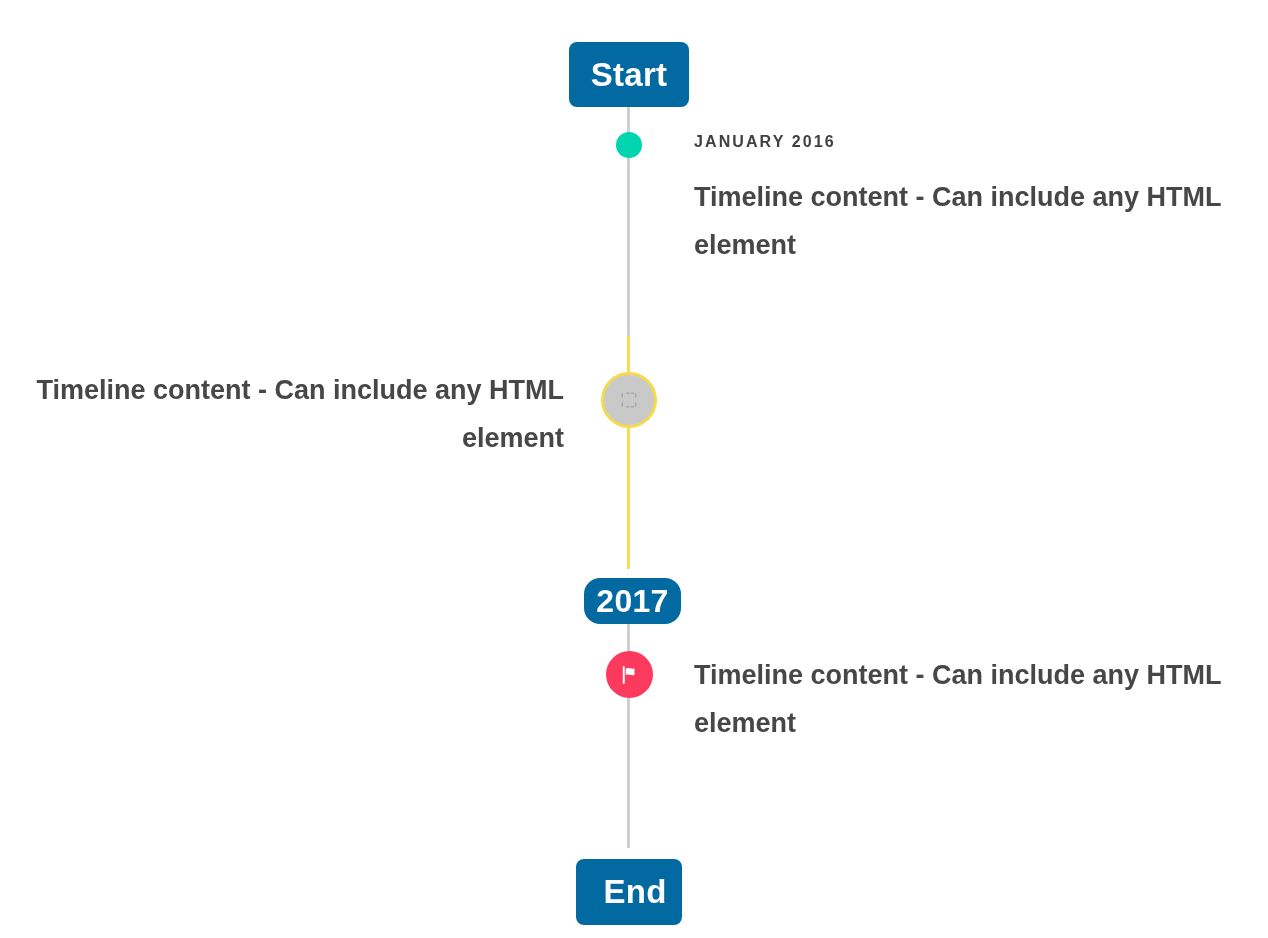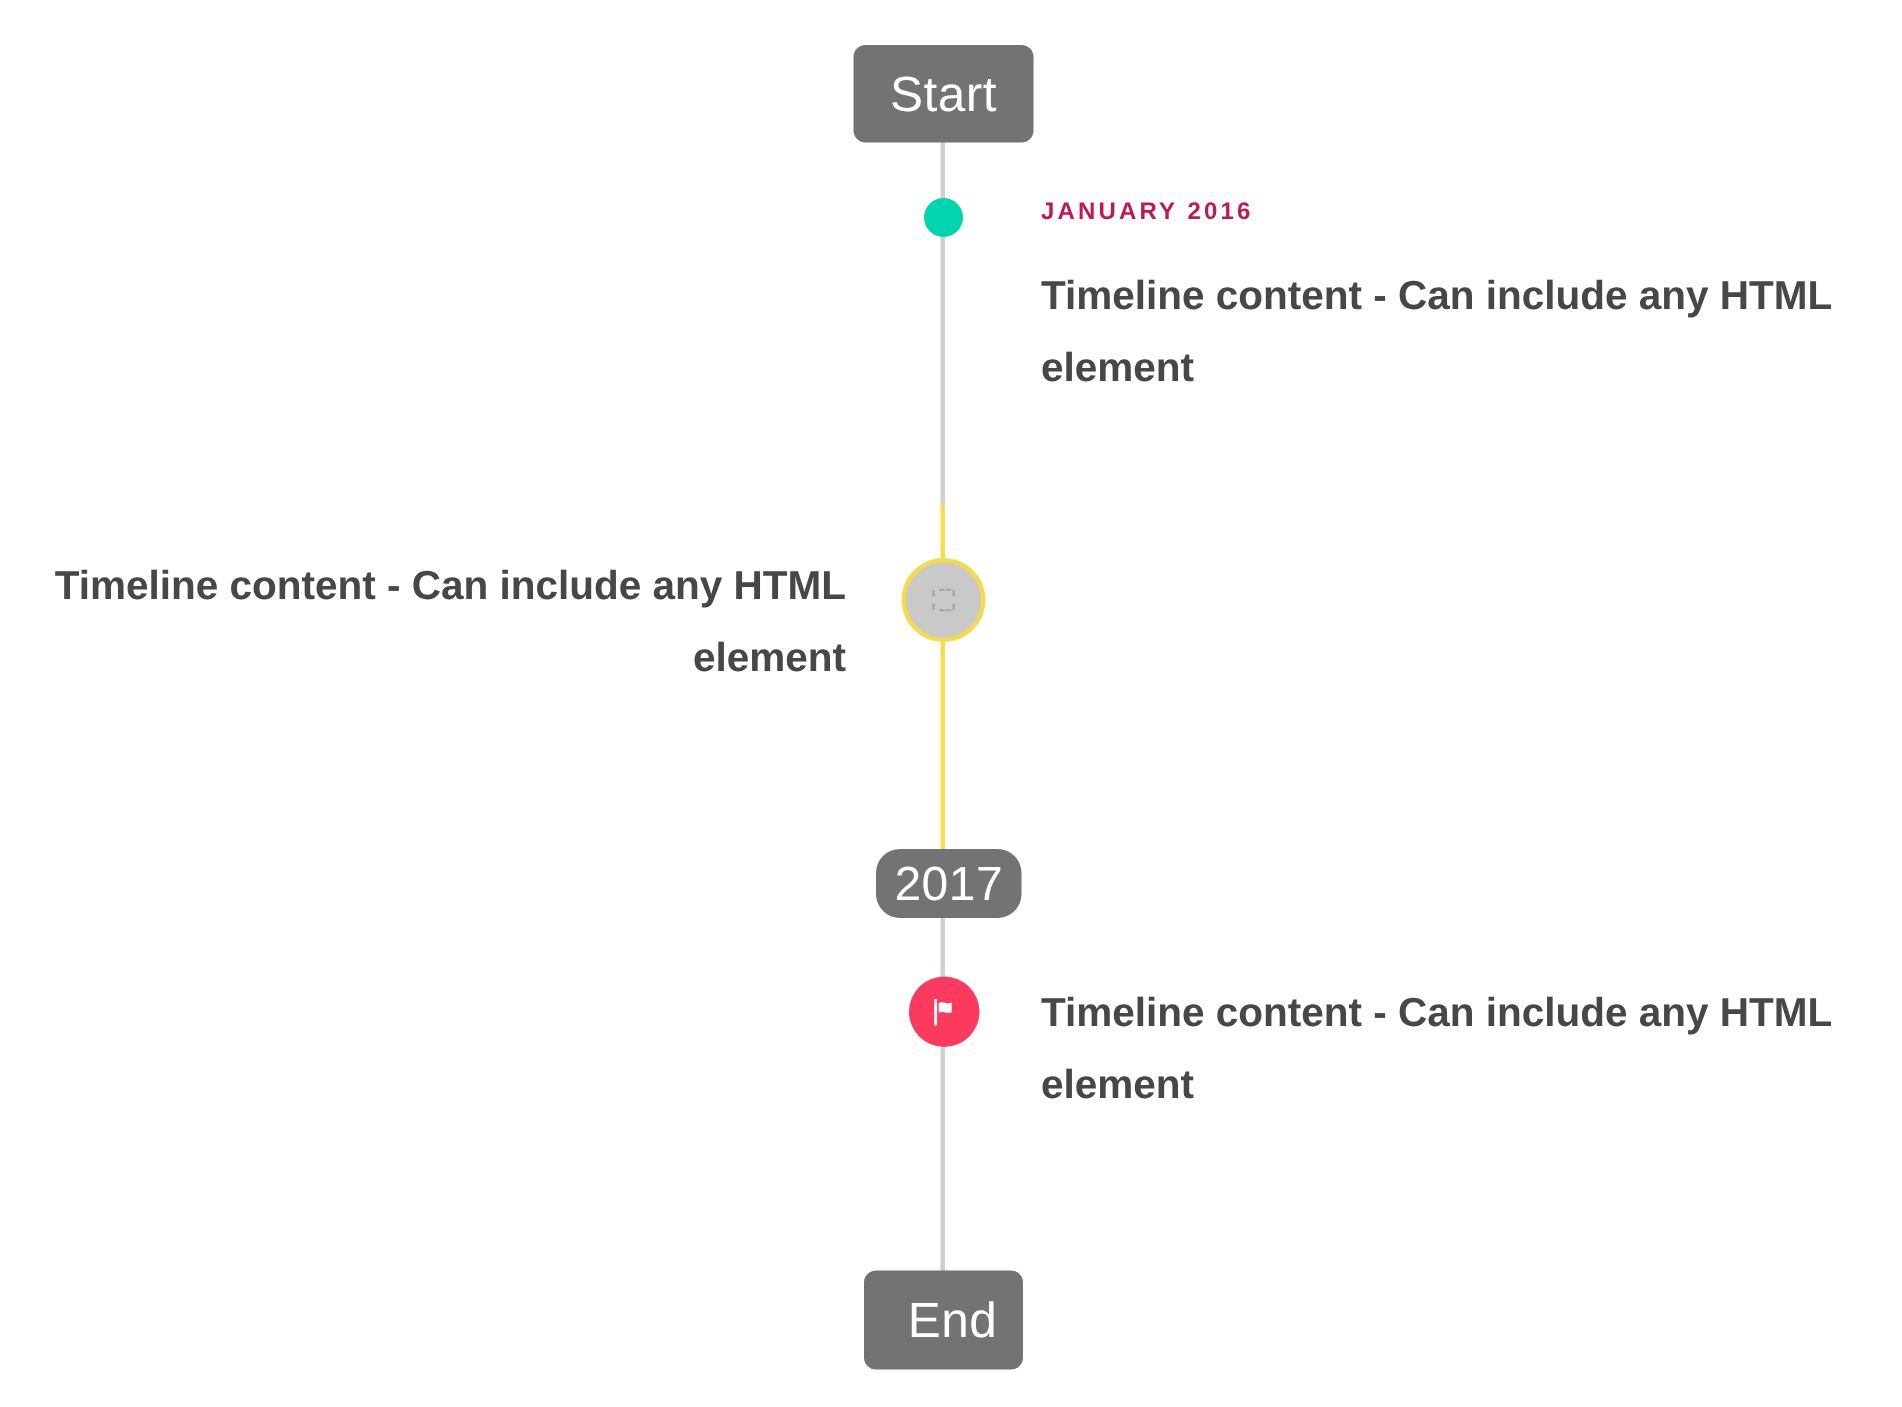--- a/index.html
+++ b/index.html
@@ -27,30 +27,31 @@
     left: 627px;
     border-radius: 0;
   }
   .axis-gray-1 { top: 94px;  height: 242px; background: #cfcfcf; }
   .axis-yellow { top: 336px; height: 233px; background: #f9dd51; }
   .axis-gray-2 { top: 612px; height: 236px; background: #cfcfcf; }
 
   
   .badge {
     position: absolute;
-    background: #737373;
+    background: #0369a1;
     color: #ffffff;
     border-radius: 8px;
     display: flex;
     align-items: center;
     justify-content: center;
-    font-weight: 400;
+    font-weight: 700;
     letter-spacing: 0.3px;
     box-sizing: border-box;
     z-index: 4;
+    margin-top: 12px;
   }
   .badge-start {
     left: 569px; top: 30px;
     width: 120px; height: 65px;
     font-size: 33px;
   }
   .badge-end {
     left: 576px; top: 847px;
     width: 106px; height: 66px;
     font-size: 33px;
@@ -101,21 +102,21 @@
 
   
   .entry { position: absolute; }
   .entry-right { left: 694px; }
   .entry-left  { right: 704px; text-align: right; }
 
   .entry-date {
     font-size: 16px;
     font-weight: bold;
     letter-spacing: 2.1px;
-    color: #be185d;
+    color: #404040;
     text-transform: uppercase;
     margin: 0 0 22px 0;
     white-space: nowrap;
   }
   .entry-body {
     font-size: 27px;
     line-height: 48px;
     color: #474747;
     font-weight: 700;
     margin: 0;

